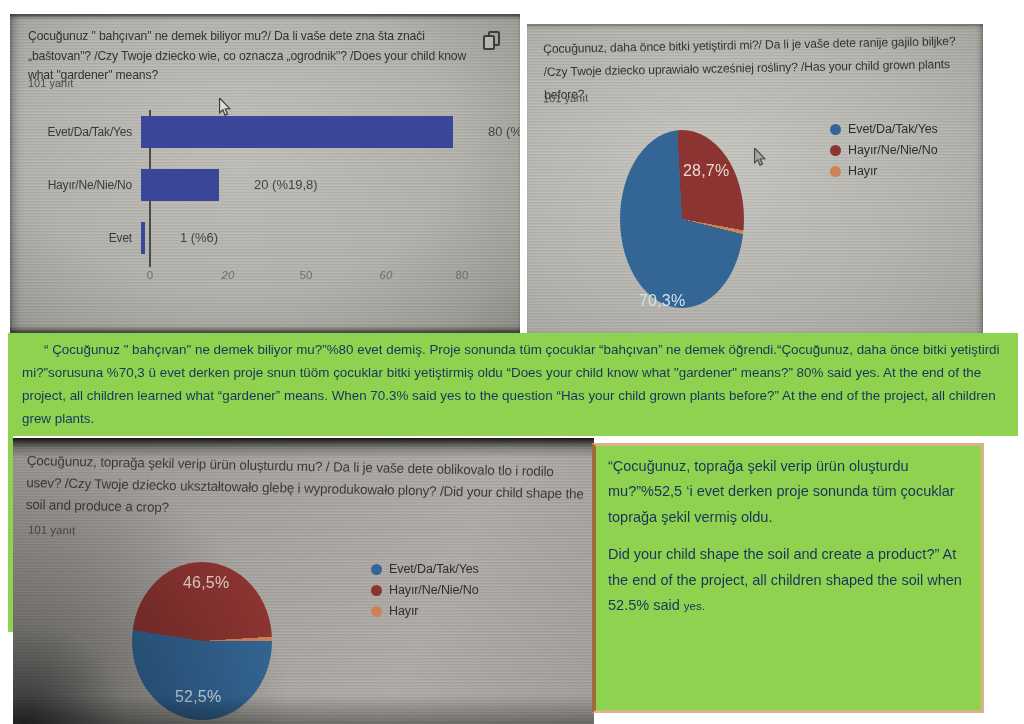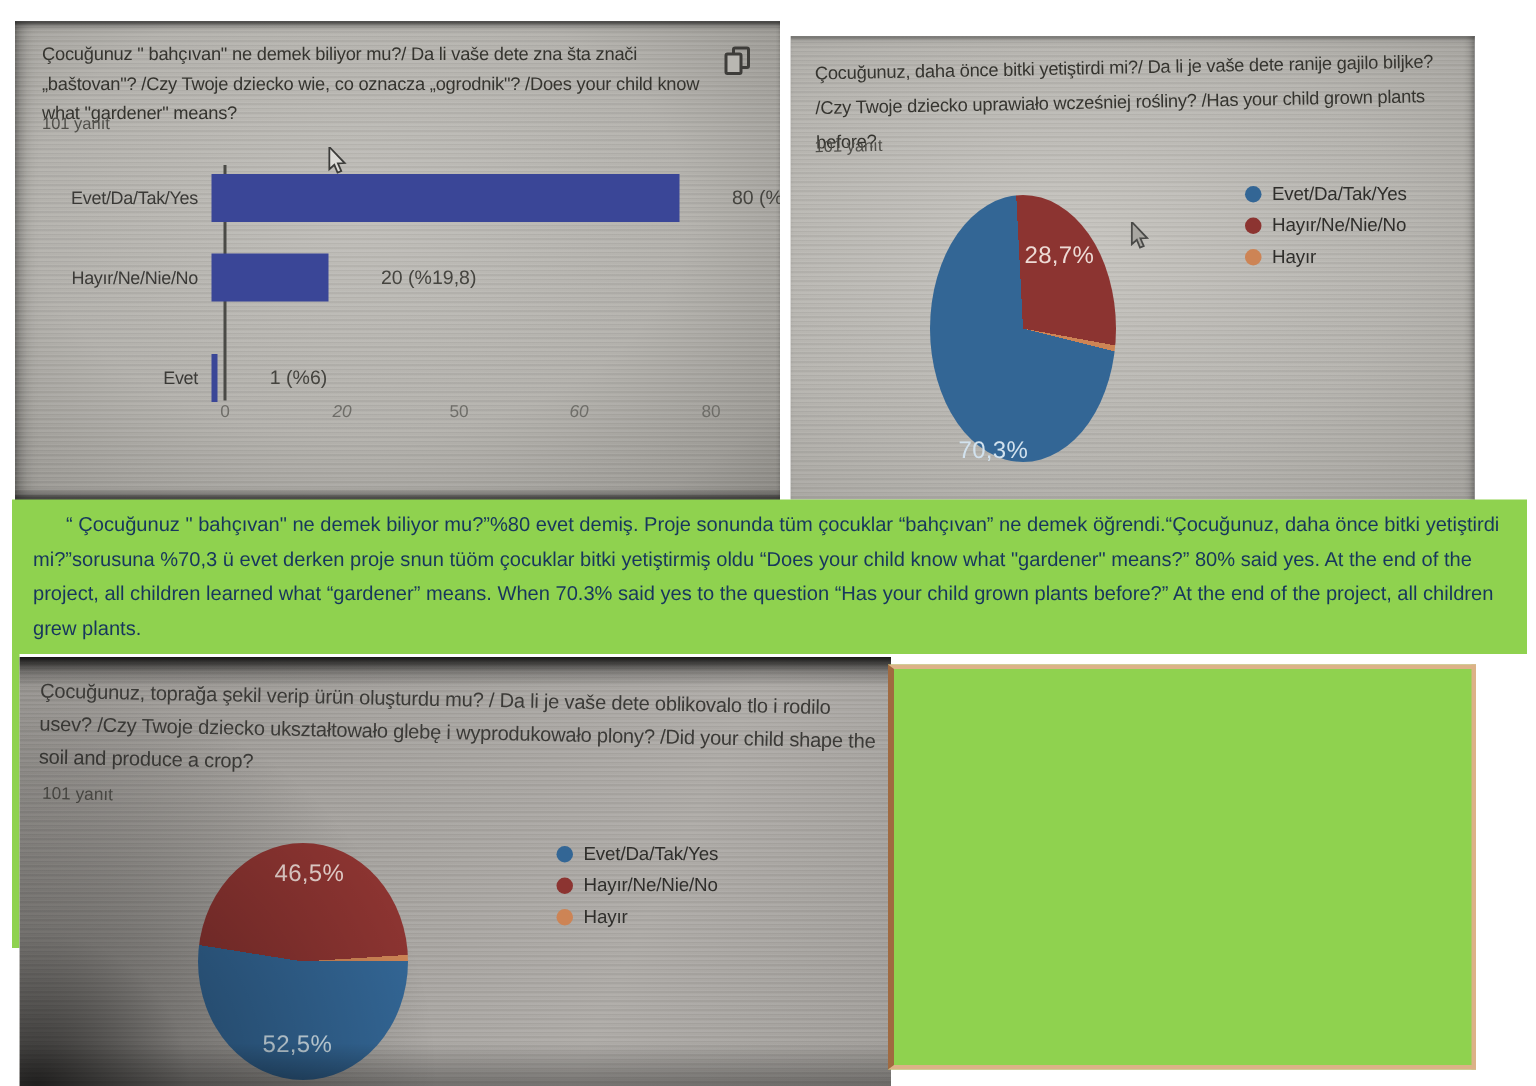--- a/index.html
+++ b/index.html
@@ -94,31 +94,31 @@
     <div class="bar-row" style="top:101px;">
       <span class="bar-label">Evet/Da/Tak/Yes</span>
       <span class="bar-rect" style="width: 312px; background: rgb(58, 70, 151);"></span>
       <span class="bar-value">80 (%79,2)</span>
     </div>
     <div class="bar-row" style="top:154px;">
       <span class="bar-label">Hayır/Ne/Nie/No</span>
       <span class="bar-rect" style="width: 78px; background: rgb(58, 70, 151);"></span>
       <span class="bar-value">20 (%19,8)</span>
     </div>
-    <div class="bar-row" style="top:221px;align-items:center;">
+    <div class="bar-row" style="top:207px;align-items:center;">
       <span class="bar-label">Evet</span>
       <span class="bar-rect" style="width: 3.9px; background: rgb(58, 70, 151);"></span>
       <span class="bar-value">1 (%6)</span>
     </div>
 
     <span class="tick" style="left:140px;">0</span>
     <span class="tick" style="left:218px;font-style:italic;">20</span>
     <span class="tick" style="left:296px;">50</span>
     <span class="tick" style="left:376px;font-style:italic;">60</span>
-    <span class="tick" style="left:452px;margin-left:12px;">80</span>
+    <span class="tick" style="left:452px;">80</span>
 
     <svg class="cursor" style="left:208px; top:84px;" width="15" height="19" viewBox="0 0 12 16">
       <path d="M1 0 L1 12.5 L3.8 10 L5.6 14.4 L7.7 13.5 L5.8 9.2 L9.6 9 Z" fill="#dddcd8" stroke="#3c3c3a" stroke-width="1"></path>
     </svg>
   </section>
 
   <section class="photo panel-b">
     <div class="q-text">Çocuğunuz, daha önce bitki yetiştirdi mi?/ Da li je vaše dete ranije gajilo biljke? /Czy Twoje dziecko uprawiało wcześniej rośliny? /Has your child grown plants before?</div>
     <div class="resp">101 yanıt</div>
 
@@ -169,15 +169,18 @@
         <span>Hayır/Ne/Nie/No</span>
       </div>
       <div class="legend-item">
         <span class="legend-dot" style="background: rgb(205, 132, 85);"></span>
         <span>Hayır</span>
       </div>
     </div>
   </section>
 
   <aside class="green-box">
+    <p>“Çocuğunuz, toprağa şekil verip ürün oluşturdu  mu?”%52,5 ‘i evet derken proje sonunda tüm çocuklar toprağa şekil vermiş oldu.</p>
+    <p><span>Did your child shape the soil and create a product?” At the end of the project, all children shaped the soil when 52.5% said</span>
+      <span class="small-word">yes.</span></p>
   </aside>
 
 </div>
 
 </body></html>

